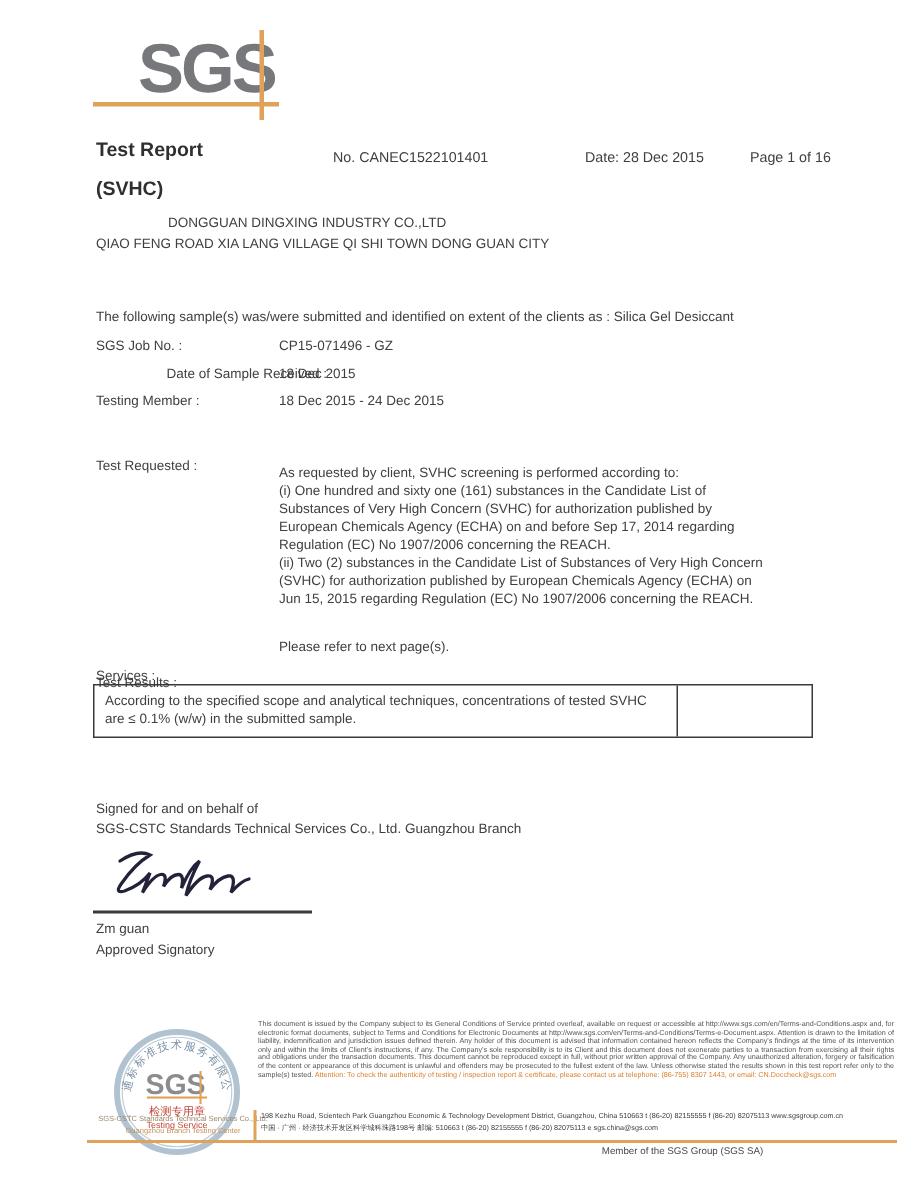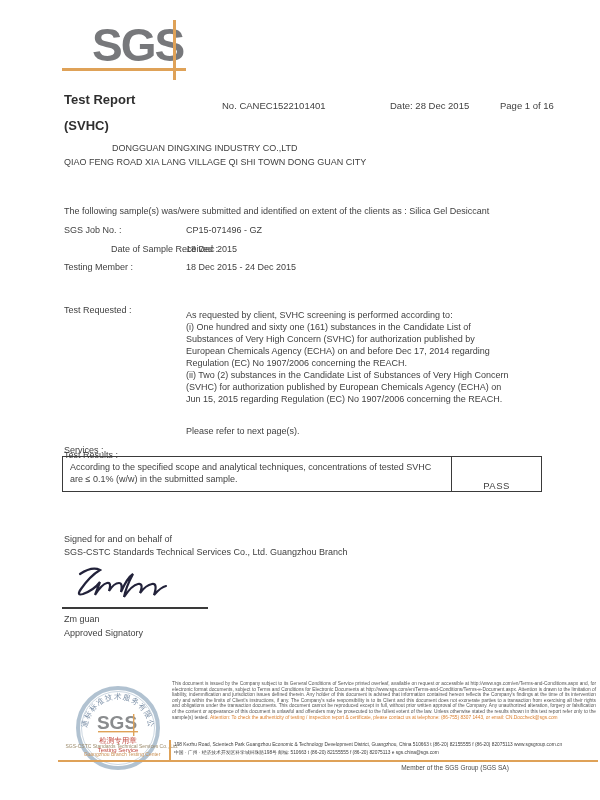--- a/index.html
+++ b/index.html
@@ -20,21 +20,20 @@
   .doc-title{font-size:13px;font-weight:bold;color:#2f2f2f;}
   .meta{font-size:9.5px;color:#3f3f3f;}
   .body-text{font-size:9px;color:#3f3f3f;line-height:12px;}
   .label-col{font-size:9px;color:#3f3f3f;}
   .value-col{font-size:9px;color:#3f3f3f;}
   .para-block{width:330px;font-size:9px;line-height:12px;color:#3f3f3f;}
   .summary-table{
     left:62px;top:456px;width:478px;
     border:1.5px solid #3a3a3a;
     display:flex;
-    align-items:flex-end;
   }
   .summary-cell-left{
     width:374px;padding:4px 7px 6px 7px;
     border-right:1.5px solid #3a3a3a;
     font-size:9px;line-height:12px;
   }
   .summary-cell-right{
     flex:1;display:flex;align-items:flex-start;justify-content:center;
     padding-top:6px;font-size:9.5px;letter-spacing:0.5px;
   }
@@ -73,31 +72,30 @@
 
   <div class="abs label-col" style="left:64px;top:244px;margin-left:47px;">Date of Sample Received :</div>
   <div class="abs value-col" style="left:186px;top:244px;">18 Dec 2015</div>
 
   <div class="abs label-col" style="left:64px;top:262px;">Testing Member :</div>
   <div class="abs value-col" style="left:186px;top:262px;">18 Dec 2015 - 24 Dec 2015</div>
 
   <div class="abs label-col" style="left:64px;top:281px;margin-top:24px;">Test Requested :</div>
   <div class="abs para-block" style="left:186px;top:281px;margin-top:28px;">
     <div>As requested by client, SVHC screening is performed according to:</div>
-    <div>(i) One hundred and sixty one (161) substances in the Candidate List of Substances of Very High Concern (SVHC) for authorization published by European Chemicals Agency (ECHA) on and before Dec 17, 2014 regarding Regulation (EC) No 1907/2006 concerning the REACH.</div>
+    <div>(i) One hundred and sixty one (161) substances in the Candidate List of Substances of Very High Concern (SVHC) for authorization published by European Chemicals Agency (ECHA) on and before Sep 17, 2014 regarding Regulation (EC) No 1907/2006 concerning the REACH.</div>
     <div>(ii) Two (2) substances in the Candidate List of Substances of Very High Concern (SVHC) for authorization published by European Chemicals Agency (ECHA) on Jun 15, 2015 regarding Regulation (EC) No 1907/2006 concerning the REACH.</div>
   </div>
 
   <div class="abs label-col" style="left:64px;top:426px;margin-top:24px;">Test Results :</div>
   <div class="abs value-col" style="left:186px;top:426px;">Please refer to next page(s).</div>
 
   <div class="abs label-col" style="left:64px;top:445px;">Services :</div>
   <div class="abs summary-table">
     <div class="summary-cell-left">According to the specified scope and analytical techniques, concentrations of tested SVHC are ≤ 0.1% (w/w) in the submitted sample.</div>
-    <div class="summary-cell-right">PASS</div>
   </div>
 
   <div class="abs body-text" style="left:64px;top:533px;">Signed for and on behalf of</div>
   <div class="abs body-text" style="left:64px;top:546px;">SGS-CSTC Standards Technical Services Co., Ltd. Guangzhou Branch</div>
 
   <svg class="abs" style="left:64px;top:562px;" width="150" height="46" viewBox="0 0 150 46">
     <path d="M16 12 Q28 4 36 8 Q26 14 17 27 Q12 34 19 32 Q30 28 36 20 L31 33 Q38 22 43 21 Q48 20 45 29 Q50 21 55 21 Q59 21 57 30 Q63 16 69 12 Q62 25 60 35 Q68 23 74 22 Q80 21 76 31 Q82 23 88 22 Q94 21 90 33 Q97 25 102 24" stroke="#22223a" stroke-width="2.2" fill="none" stroke-linecap="round"></path>
   </svg>
   <div class="abs sig-underline" style="left:62px;top:607px;width:146px;"></div>
 

